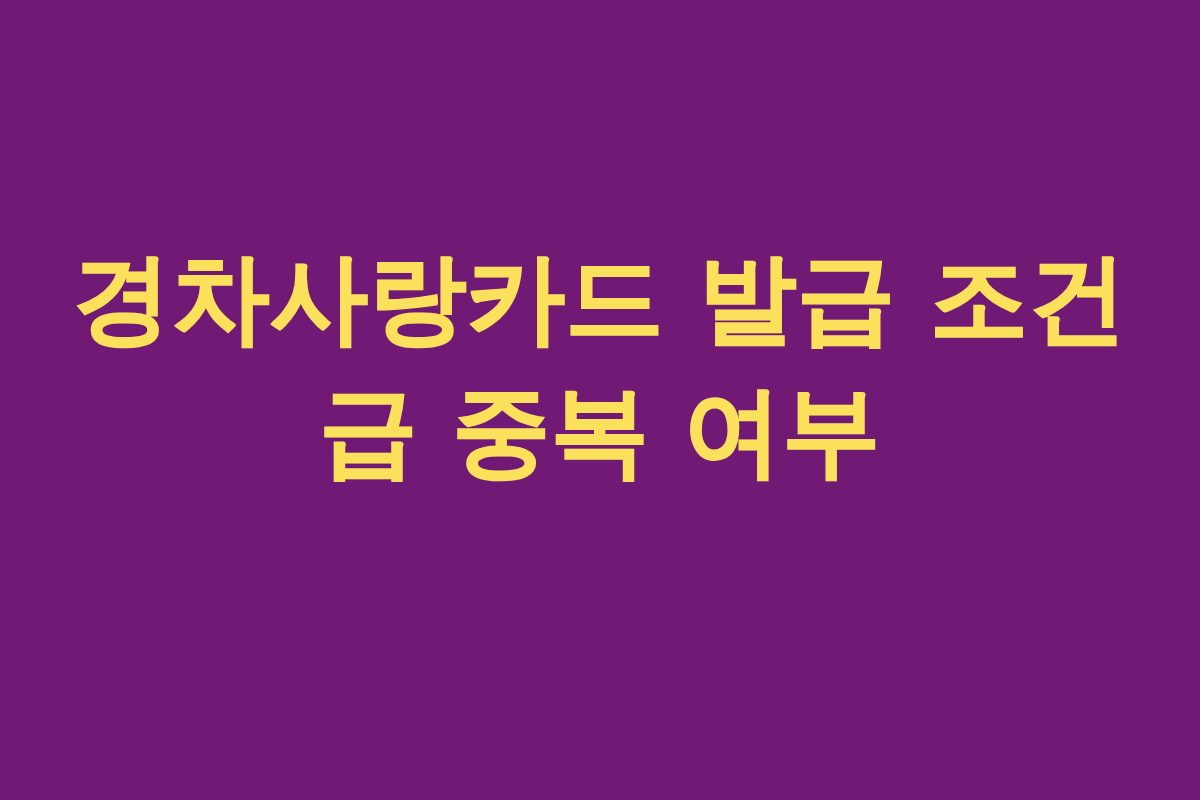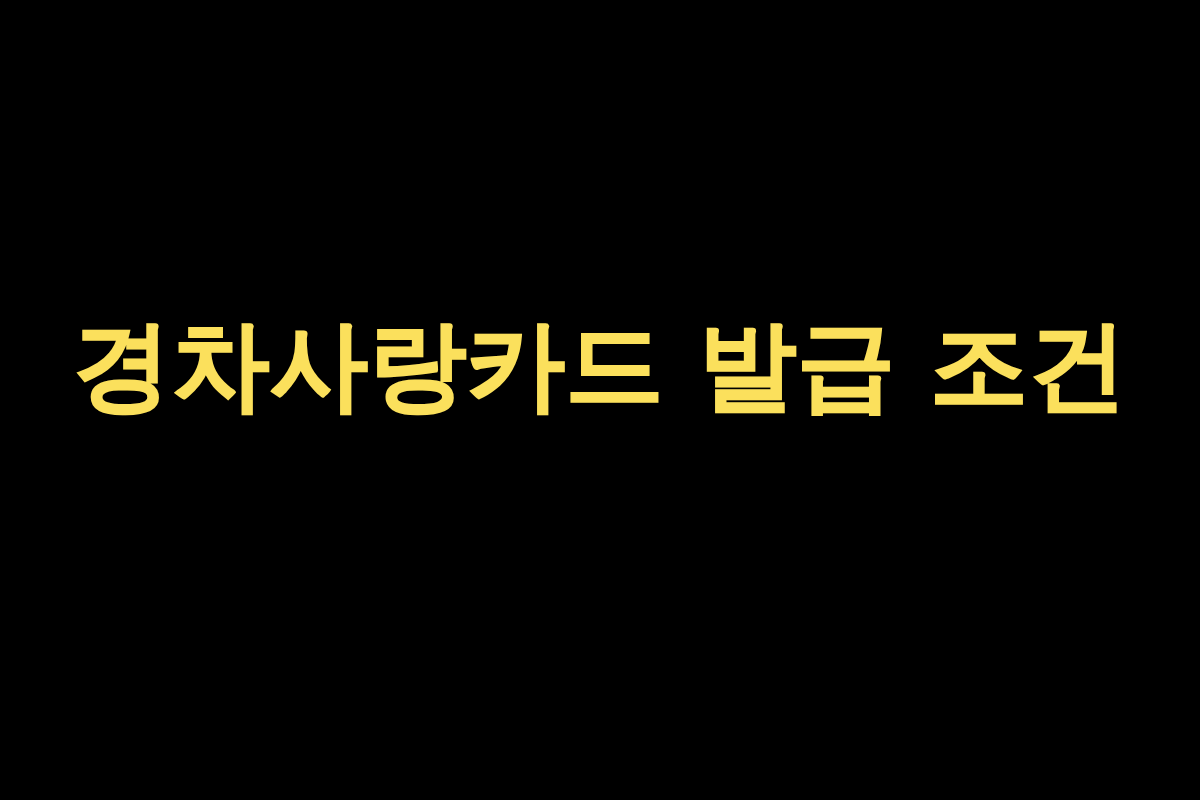--- a/index.html
+++ b/index.html
@@ -51,22 +51,23 @@
 
   
   .title-line {
     paint-order: stroke fill;
     -webkit-text-stroke: 1.5px #fbe05c;
   }
 </style>
 </head>
 <body>
 
-<div id="thumbnail-banner" style="background: #000000;">
+<div id="thumbnail-banner" style="background: #701a75;">
 
   <div id="title-block">
 
     <span class="title-line" style="color: rgb(251, 224, 92); -webkit-text-stroke: 1.5px rgb(251, 224, 92);">경차사랑카드 발급 조건</span>
 
 
+    <span class="title-line" style="color: rgb(251, 224, 92); -webkit-text-stroke: 1.5px rgb(251, 224, 92);">급 중복 여부</span>
 
   </div>
 </div>
 
 </body></html>

